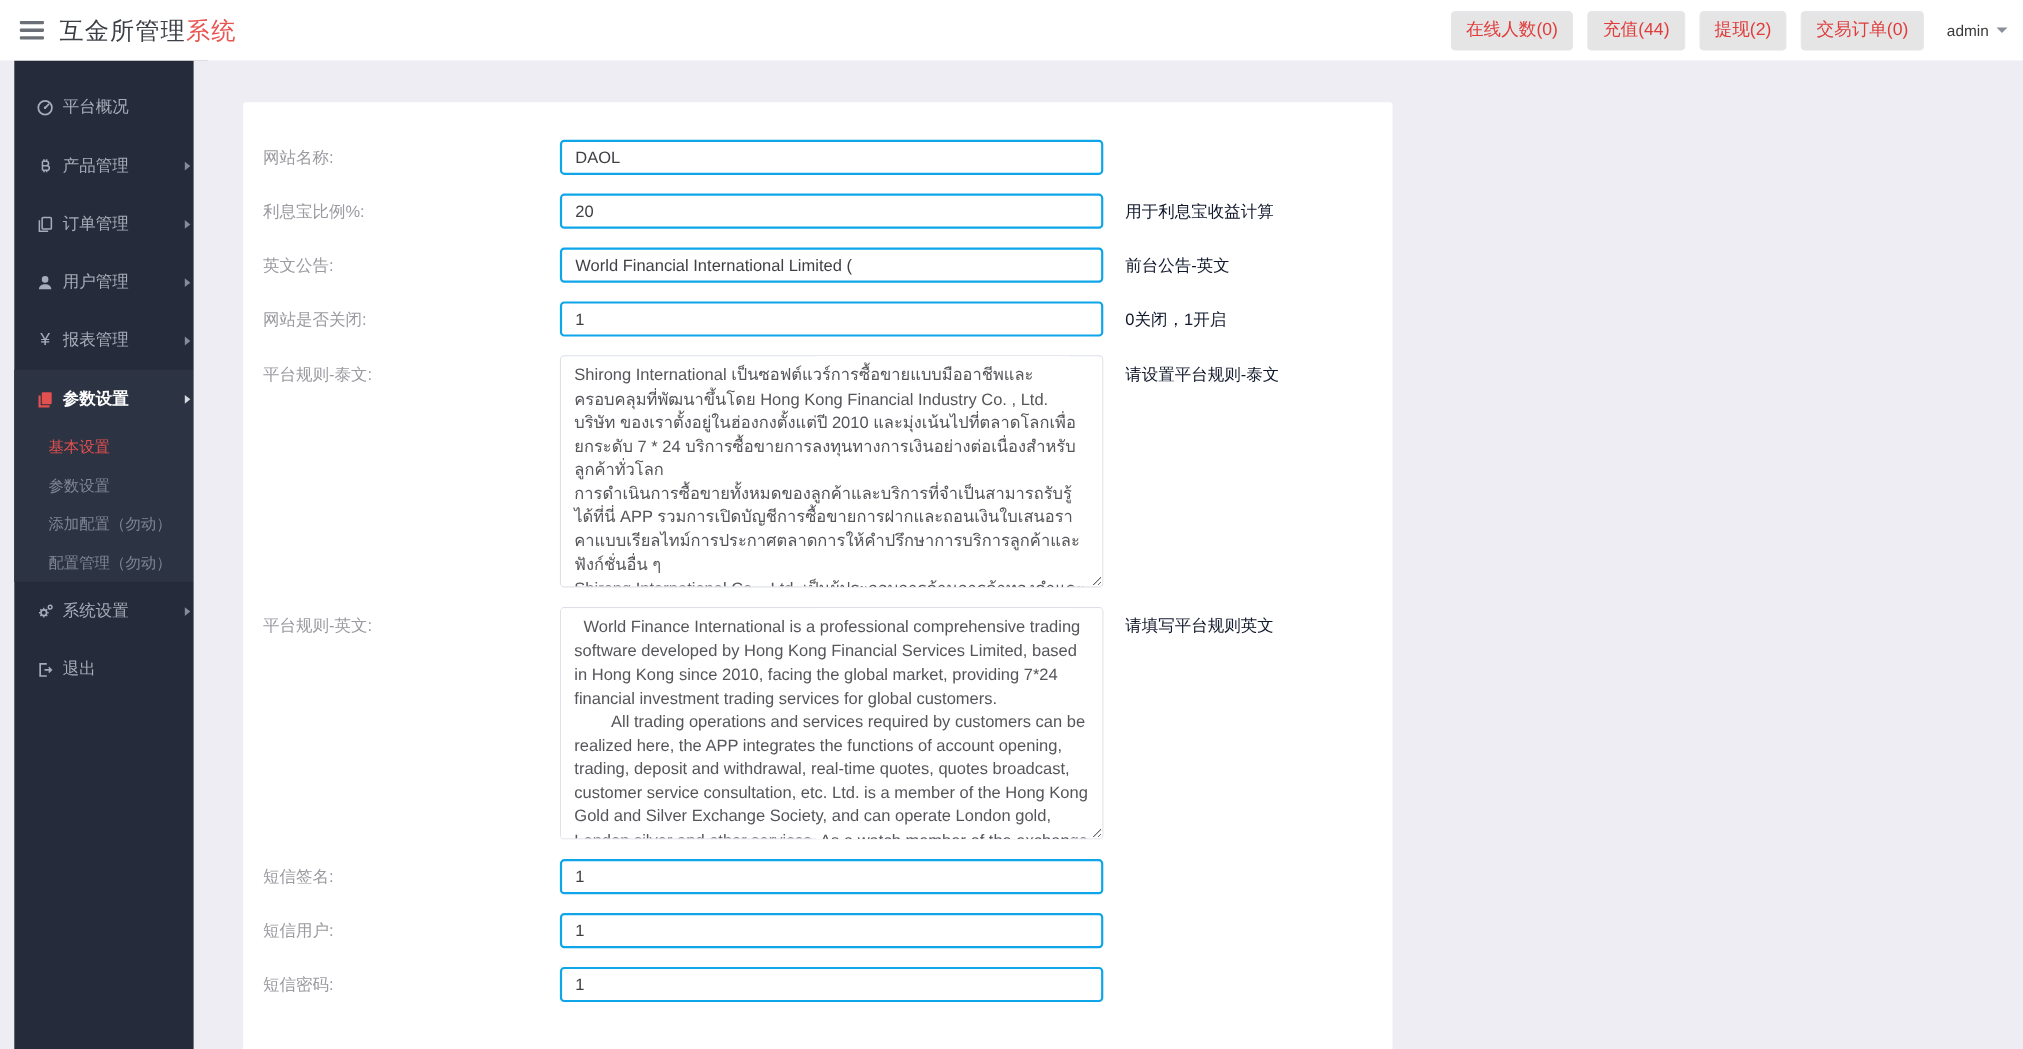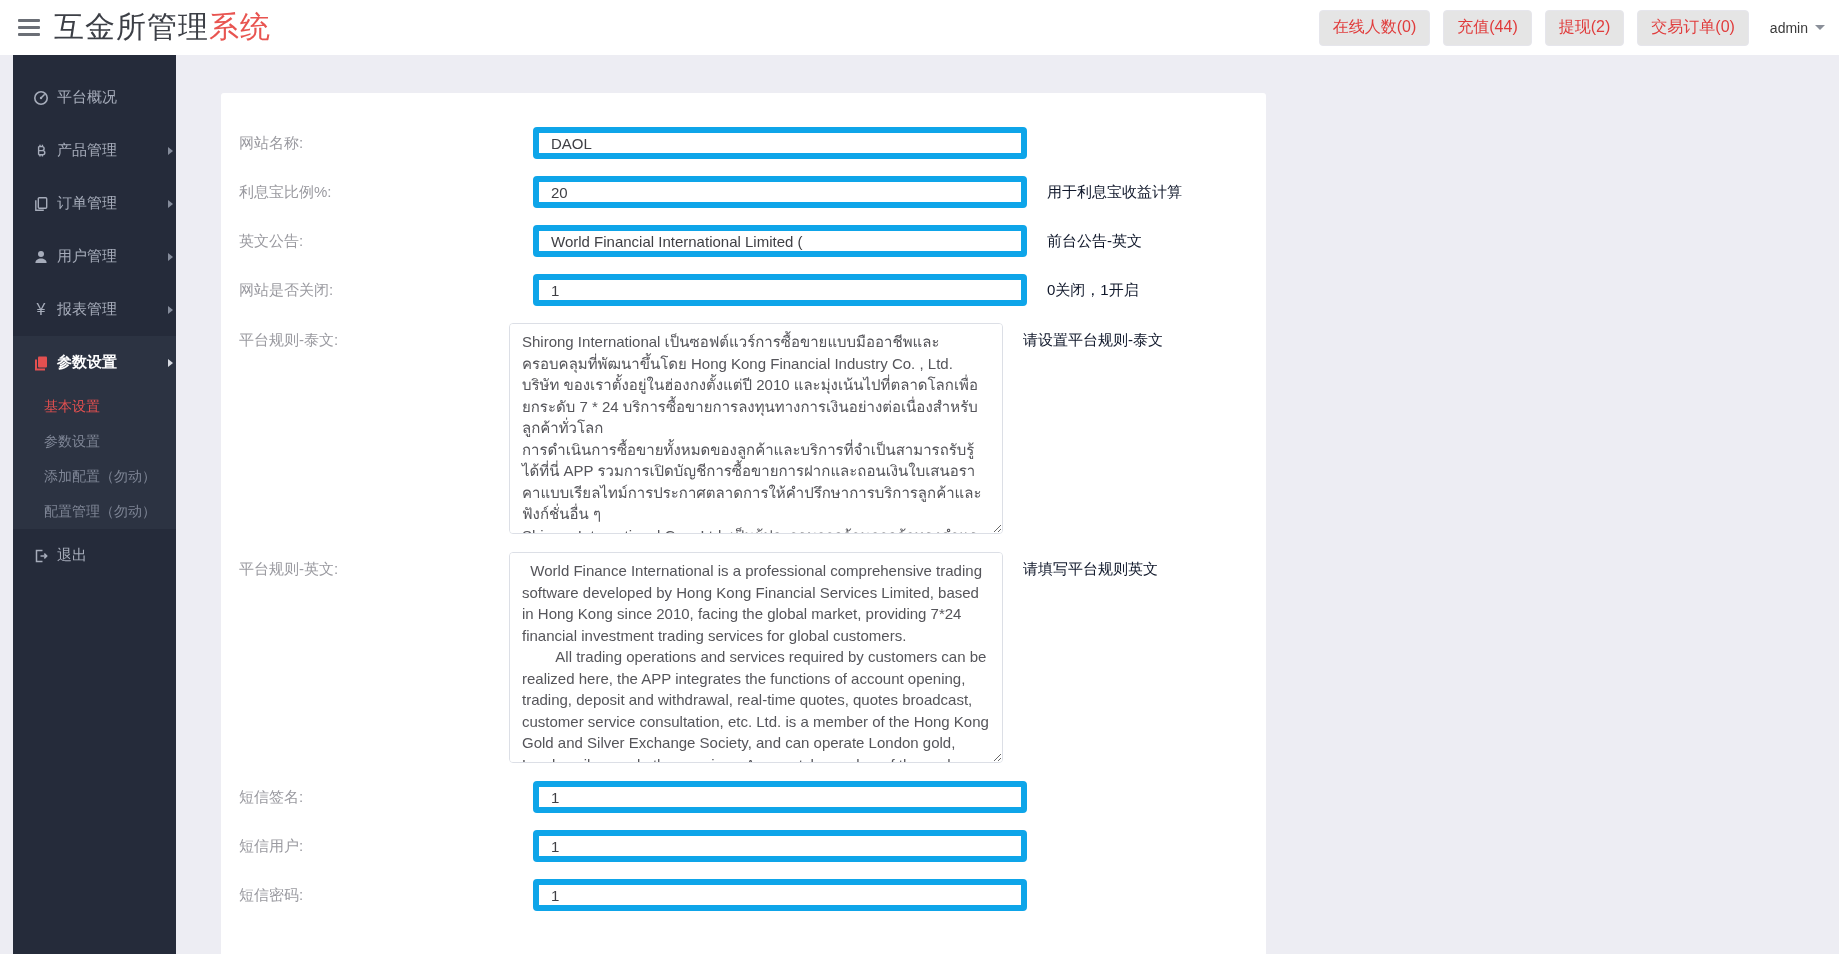--- a/index.html
+++ b/index.html
@@ -5,21 +5,21 @@
   * { margin:0; padding:0; box-sizing:border-box; }
   html,body { width:1839px; height:954px; overflow:hidden;
     font-family:"Liberation Sans","DejaVu Sans",sans-serif; background:#ededf3; }
 
   
   .header { position:absolute; top:0; left:0; width:1839px; height:55px;
     background:#ffffff; z-index:20; display:flex; align-items:center; }
   .hamburger { width:22px; height:17px; margin-left:18px; display:flex;
     flex-direction:column; justify-content:space-between; cursor:pointer; }
   .hamburger span { display:block; height:3px; background:#6b6f76; border-radius:1px; }
-  .logo { margin-left:14px; font-size:30px; letter-spacing:1px; color:#3c3f46; }
+  .logo { margin-left:14px; font-size:22px; letter-spacing:1px; color:#3c3f46; }
   .logo .accent { color:#e85450; }
   .header-right { margin-left:auto; display:flex; align-items:center; gap:13px;
     margin-right:14px; }
   .stat-btn { border:1px solid #e6e6ec; background:#e5e5e5; color:#e03c3c;
     font-size:16px; height:36px; padding:0 13px; border-radius:4px;
     display:flex; align-items:center; cursor:pointer;
     font-family:"Liberation Sans","DejaVu Sans",sans-serif; }
   .admin { display:flex; align-items:center; gap:7px; font-size:14px; color:#3a3a3a;
     padding-left:8px; cursor:pointer; }
   .caret-down { width:0; height:0; border-left:5px solid transparent;
@@ -48,23 +48,23 @@
   
   .content { position:absolute; top:55px; left:176px; right:0; bottom:0;
     background:#ededf3;text-decoration:underline; }
   .card { position:absolute; left:45px; top:38px; width:1045px; height:1200px;
     background:#ffffff; border-radius:3px; padding:34px 0 0 18px; }
 
   .form-row { display:flex; align-items:center; margin-bottom:17px; }
   .form-row.ta { align-items:flex-start; margin-bottom:18px; }
   .form-label { width:270px; flex:0 0 270px; font-size:15px; color:#9a9aa0; }
   .form-row.ta .form-label { padding-top:8px; }
-  .form-input { width:494px; height:32px; border:6px solid #0ea5e9; border-radius:4px;
+  .form-input { width:494px; height:32px; border:2px solid #0ea5e9; border-radius:4px;
     padding:0 12px; font-size:15px; color:#3f3f44; background:#fff; outline:none;
-    font-family:"Liberation Sans","DejaVu Sans",sans-serif;margin-left:24px; }
+    font-family:"Liberation Sans","DejaVu Sans",sans-serif; }
   .form-ta { width:494px; height:211px; border:1px solid #dcdfe6; border-radius:4px;
     padding:7px 12px; font-size:15px; line-height:21.5px; color:#55555a;
     background:#fff; outline:none; resize:both; overflow-y:scroll;
     font-family:"Liberation Sans","DejaVu Sans",sans-serif; }
   .form-ta::-webkit-scrollbar { width:12px; }
   .form-ta::-webkit-scrollbar-thumb { background:#c6c6cc; border-radius:8px;
     border:3px solid #fff; }
   .form-ta::-webkit-scrollbar-track { background:transparent; }
   .form-hint { margin-left:20px; font-size:15px; color:#0f172a; white-space:nowrap; }
   .form-row.ta .form-hint { padding-top:8px; }
@@ -156,20 +156,31 @@
       </span>
       <span>参数设置</span>
       <span class="arrow-r"></span>
     </div>
     <div class="sub-item active">基本设置</div>
     <div class="sub-item">参数设置</div>
     <div class="sub-item">添加配置（勿动）</div>
     <div class="sub-item">配置管理（勿动）</div>
   </div>
 
+  <div class="side-item">
+    <span class="s-icon">
+      <svg width="16" height="16" viewBox="0 0 16 16" fill="none" stroke="currentColor">
+          <circle cx="6.8" cy="9" r="2.6" stroke-width="1.5"></circle>
+          <path d="M6.8 4.6v1.2M6.8 12.2v1.2M2.4 9h1.2M10 9h1.2M3.7 5.9l.9.9M9 11.2l.9.9M3.7 12.1l.9-.9M9 6.8l.9-.9" stroke-width="1.3"></path>
+          <circle cx="12.6" cy="4" r="1.7" stroke-width="1.3"></circle>
+        </svg>
+    </span>
+    <span>系统设置</span>
+    <span class="arrow-r"></span>
+  </div>
 
   <div class="side-item">
     <span class="s-icon">
       <svg width="16" height="16" viewBox="0 0 16 16" fill="none" stroke="currentColor" stroke-width="1.5">
           <path d="M9.5 2.5H3.5v11h6"></path>
           <path d="M7.5 8h6M11.3 5.6L13.7 8l-2.4 2.4"></path>
         </svg>
     </span>
     <span>退出</span>
   </div>

